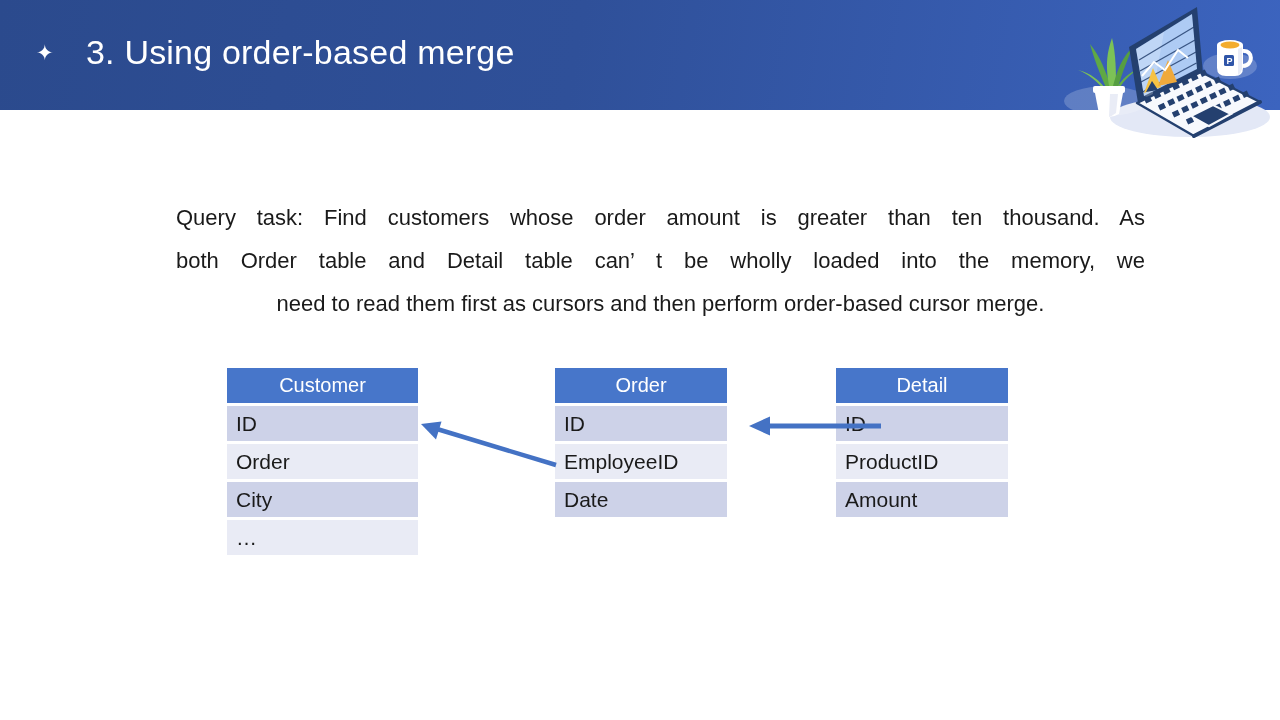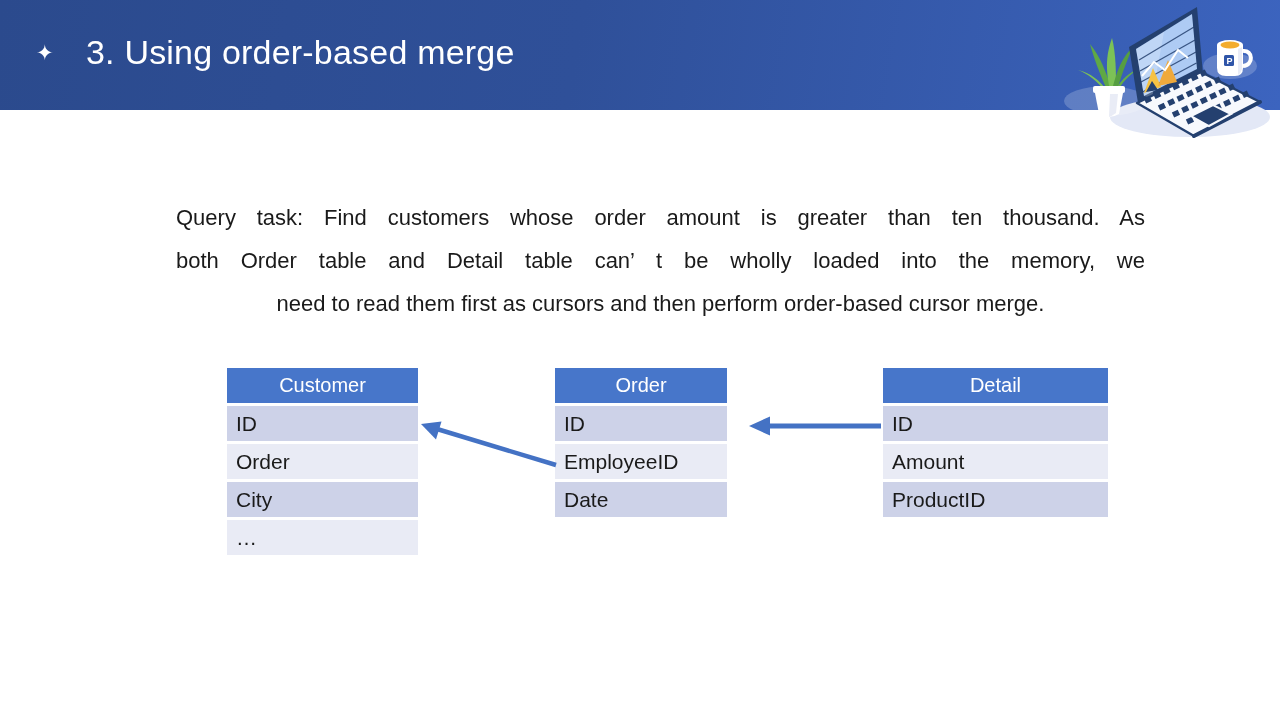--- a/index.html
+++ b/index.html
@@ -68,25 +68,25 @@
     <div class="trow">…</div>
   </div>
 
   <div class="dbtable" style="left:555px;width:172px;">
     <div class="thead">Order</div>
     <div class="trow">ID</div>
     <div class="trow">EmployeeID</div>
     <div class="trow">Date</div>
   </div>
 
-  <div class="dbtable" style="left:883px;width:225px;">
+  <div class="dbtable" style="left:836px;width:172px;">
     <div class="thead">Detail</div>
     <div class="trow">ID</div>
+    <div class="trow">ProductID</div>
     <div class="trow">Amount</div>
-    <div class="trow">ProductID</div>
   </div>
 
   <svg class="arrows" width="1280" height="720" viewBox="0 0 1280 720">
 
     <g>
       <line x1="881" y1="426" x2="766" y2="426" stroke-width="5" stroke="#4472C4"></line>
       <polygon points="749,426 770,416.5 770,435.5" fill="#4472C4"></polygon>
     </g>
 
     <g>

